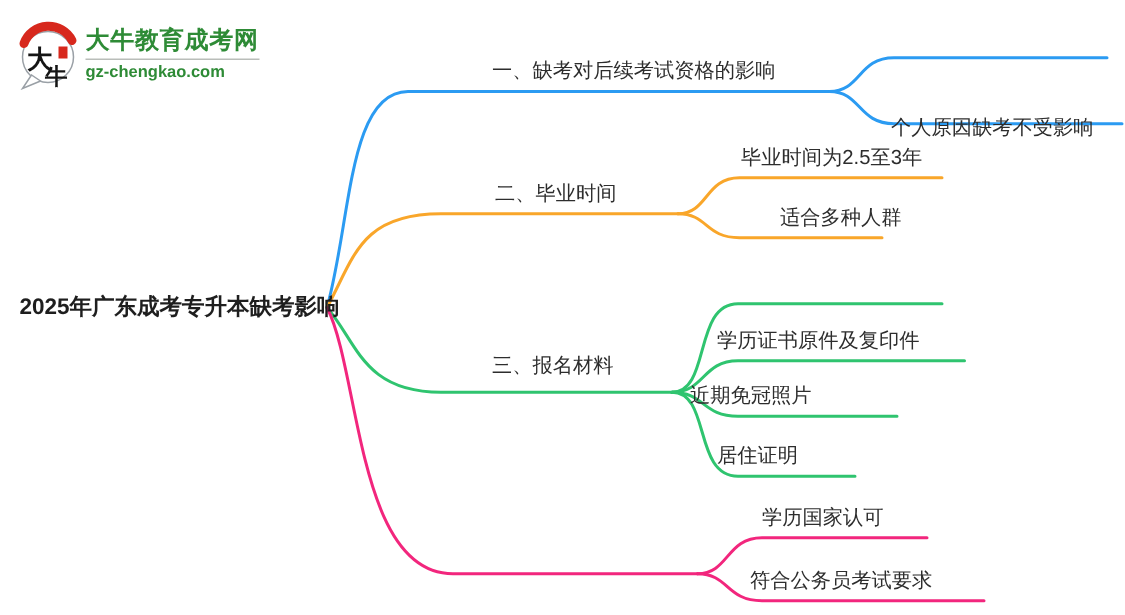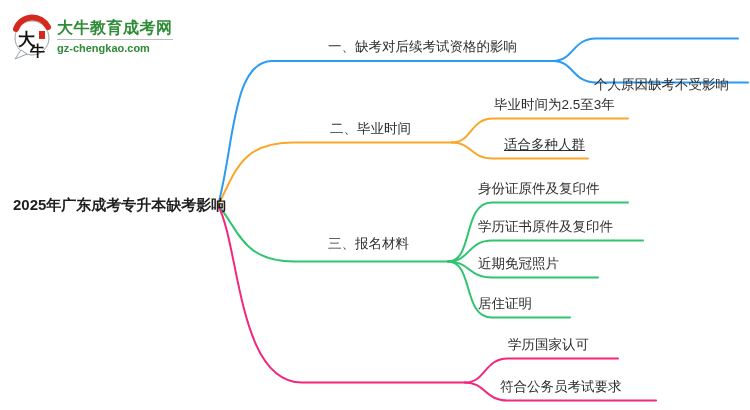--- a/index.html
+++ b/index.html
@@ -72,24 +72,23 @@
     <path class="c4" d="M 465 382.5 C 486 382.5 484 400.5 508 400.5 L 656 400.5"></path>
   </svg>
 
   <div class="node root-node" style="left:13px;top:193px;">2025年广东成考专升本缺考影响</div>
 
   <div class="node" style="left:328px;top:35px;">一、缺考对后续考试资格的影响</div>
   <div class="node" style="left:594px;top:57px;margin-top:16px;">个人原因缺考不受影响</div>
 
   <div class="node" style="left:330px;top:117px;">二、毕业时间</div>
   <div class="node" style="left:494px;top:93px;">毕业时间为2.5至3年</div>
-  <div class="node" style="left:504px;top:133px;text-decoration:underline;">适合多种人群</div>
+  <div class="node" style="left:520px;top:133px;">适合多种人群</div>
 
   <div class="node" style="left:328px;top:232px;">三、报名材料</div>
-  <div class="node" style="left:478px;top:177px;">身份证原件及复印件</div>
   <div class="node" style="left:478px;top:215px;">学历证书原件及复印件</div>
-  <div class="node" style="left:478px;top:252px;text-align:center;">近期免冠照片</div>
+  <div class="node" style="left:460px;top:252px;text-align:center;">近期免冠照片</div>
   <div class="node" style="left:478px;top:292px;">居住证明</div>
 
   <div class="node" style="left:508px;top:333px;">学历国家认可</div>
   <div class="node" style="left:500px;top:375px;">符合公务员考试要求</div>
 
 </div>
 
 </body></html>

